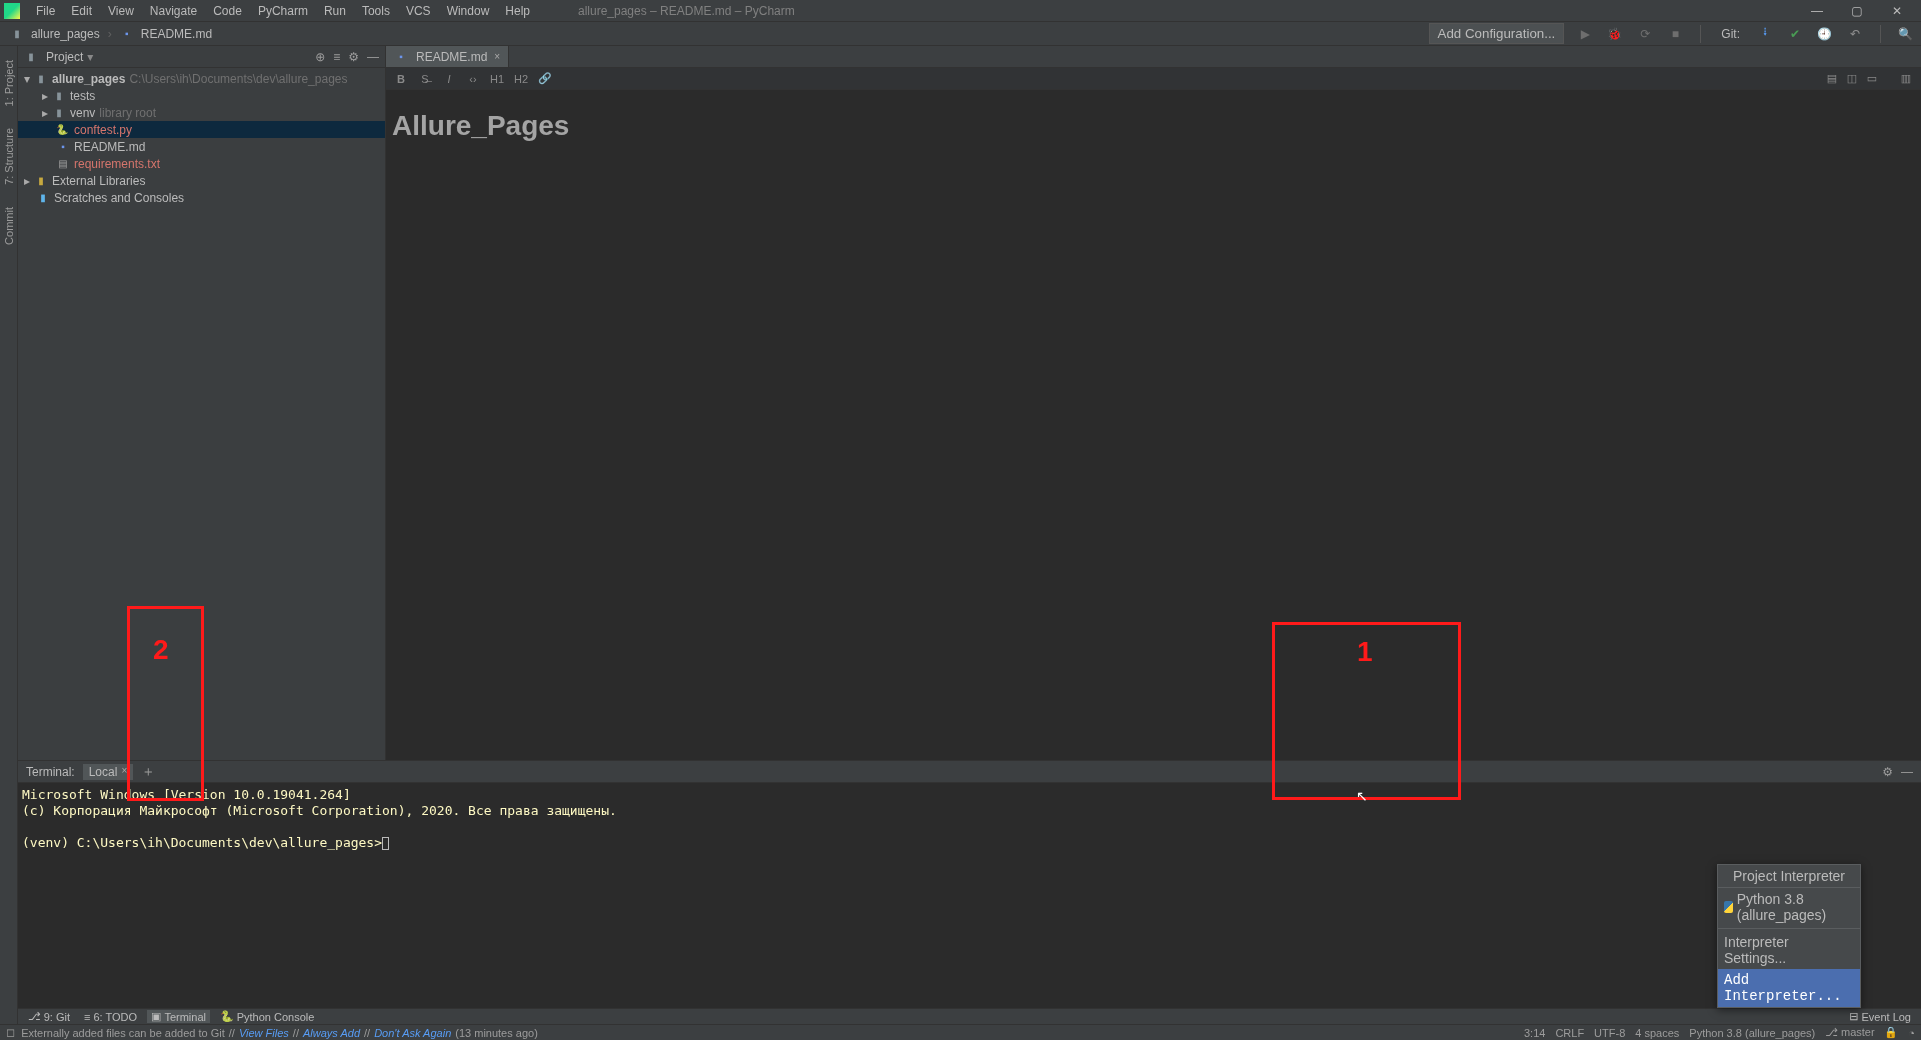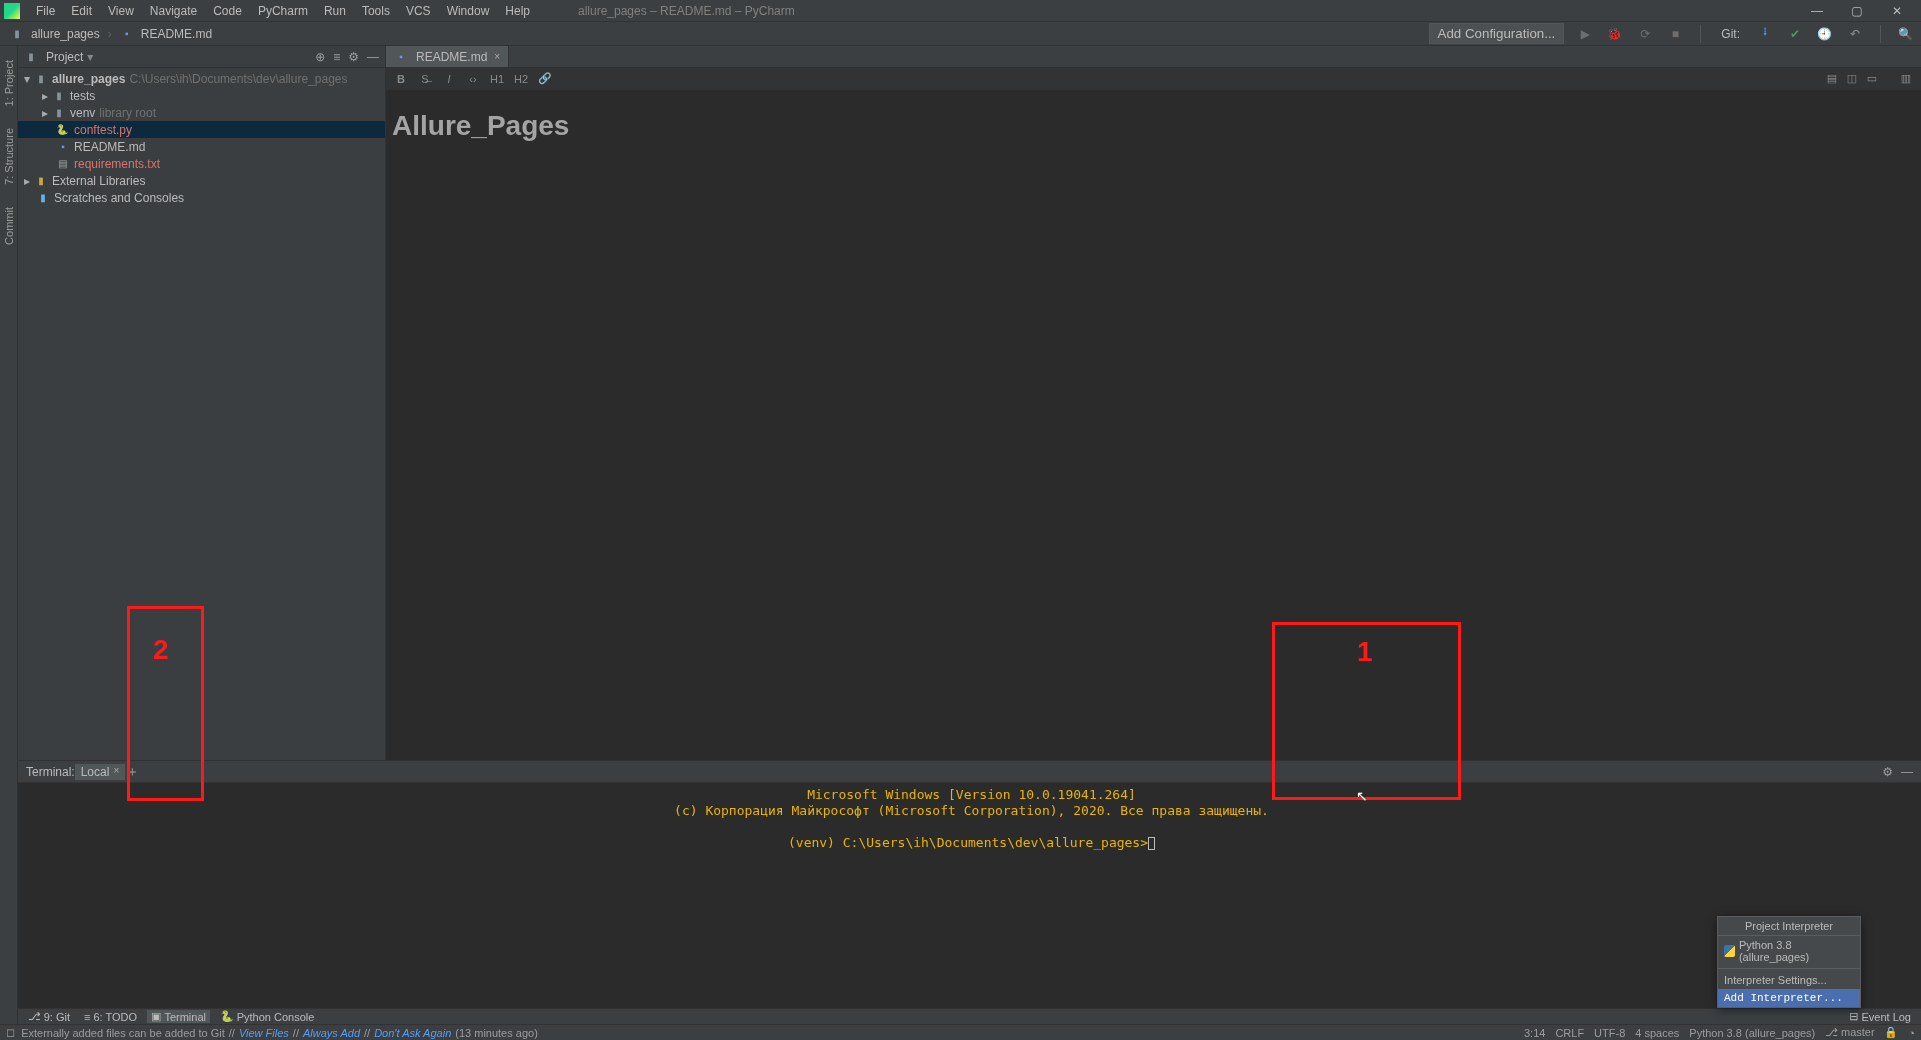--- a/index.html
+++ b/index.html
@@ -92,46 +92,46 @@
 .editor-tab .close-x{color:#aaa;font-size:10px;margin-left:3px;}
 .editor-toolbar { height:22px; border-bottom:1px solid #323232; display:flex;align-items:center;padding:0 8px;gap:10px;color:#8a8a8a;background:#313335;}
 .tb-icon{font-size:11px;width:14px;text-align:center;}
 .tb-icons-right{margin-left:auto;display:flex;gap:6px;}
 .editor-body { flex:1; background:#2b2b2b; padding:20px 6px; color:#a9b7c6; position:relative;}
 .editor-h1 { font-size:28px; font-weight:bold; color:#a4a4a4; margin-left:0;}
 .terminal-panel {
   position:absolute; left:18px; right:0; bottom:32px; height: 248px;
   background:#2b2b2b; border-top:1px solid #323232; display:flex;flex-direction:column;
 }
-.term-header{height:22px;background:#3c3f41;border-bottom:1px solid #323232;display:flex;align-items:center;padding:0 8px;gap:0;}
+.term-header{height:22px;background:#3c3f41;border-bottom:1px solid #323232;display:flex;align-items:center;padding:0 8px;gap:8px;}
 .term-tab{padding:1px 6px; color:#bbbbbb; display:flex;align-items:flex-start;gap:4px;}
 .term-tab.active{background:#515658;}
 .term-right{margin-left:auto;display:flex;gap:8px;color:#9c9c9c;}
-.term-body{flex:1;padding:4px 0 4px 4px;font-family:Consolas,monospace;font-size:13px;color:#eab308;line-height:16px;white-space:pre;text-align:center;}
+.term-body{flex:1;padding:4px 0 4px 4px;font-family:Consolas,monospace;font-size:13px;color:#fef9c3;line-height:16px;white-space:pre;}
 .cursor-box{display:inline-block;width:7px;height:13px;border:1px solid #bbbbbb;vertical-align:middle;}
 
 .bottom-toolbar{
   position:absolute;left:18px;right:0;bottom:16px;height:16px;background:#3c3f41;
   border-top:1px solid #323232;display:flex;align-items:center;padding:0 6px;gap:6px;font-size:11px;
 }
 .bt-item{display:flex;align-items:center;gap:3px;padding:0 4px;color:#bbbbbb;}
 .bt-item.active{background:#515658;}
 .bt-right{margin-left:auto;}
 
 .statusbar{
   position:absolute;left:0;right:0;bottom:0;height:16px;background:#3c3f41;
   border-top:1px solid #323232;display:flex;align-items:center;padding:0 6px;font-size:11px;color:#9c9c9c;
 }
 .sb-left{display:flex;align-items:center;gap:4px;}
 .sb-link{color:#589df6;font-style:italic;}
 .sb-right{margin-left:auto;display:flex;align-items:center;gap:10px;}
 
 .popup-menu{
   position:absolute; right:60px; bottom:32px; width:144px; background:#46494b; border:1px solid #5a5d5f;
-  z-index:50; font-size:11px; box-shadow:0 2px 8px rgba(0,0,0,0.5);
+  z-index:50; font-size:14px; box-shadow:0 2px 8px rgba(0,0,0,0.5);
 }
 .popup-title{padding:3px 6px;color:#bbbbbb;text-align:center;border-bottom:1px solid #5a5d5f;}
 .popup-item{padding:3px 6px;display:flex;align-items:center;gap:4px;color:#bbbbbb;}
 .popup-item.sel{background:#4b6eaf;color:#fff;font-family:Liberation Mono, monospace;}
 .popup-sep{height:1px;background:#5a5d5f;margin:2px 0;}
 
 .annot-box{position:absolute;border:3px solid #ff1a1a;pointer-events:none;z-index:40;}
 .annot-label{position:absolute;color:#ff1a1a;font-size:28px;font-weight:bold;z-index:41;pointer-events:none;}
 .mouse-cursor{position:absolute;z-index:60;color:#fff;font-size:14px;pointer-events:none;}
 .py-icon{display:inline-block;width:12px;height:12px;background:linear-gradient(135deg,#3776ab 50%,#ffd43b 50%);border-radius:2px;}

